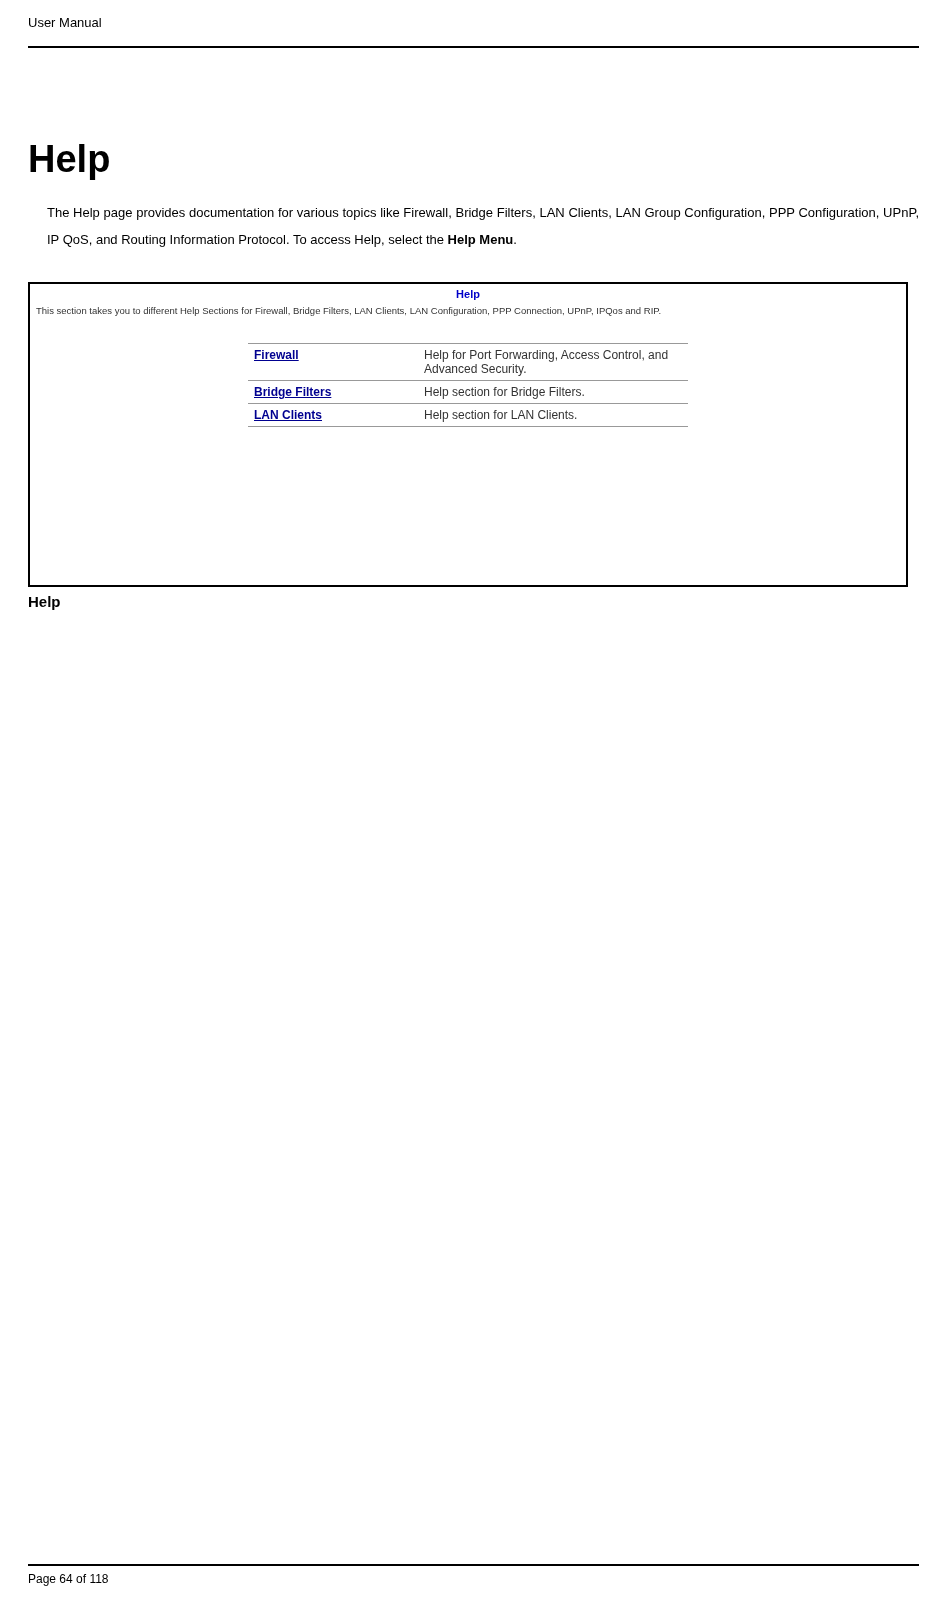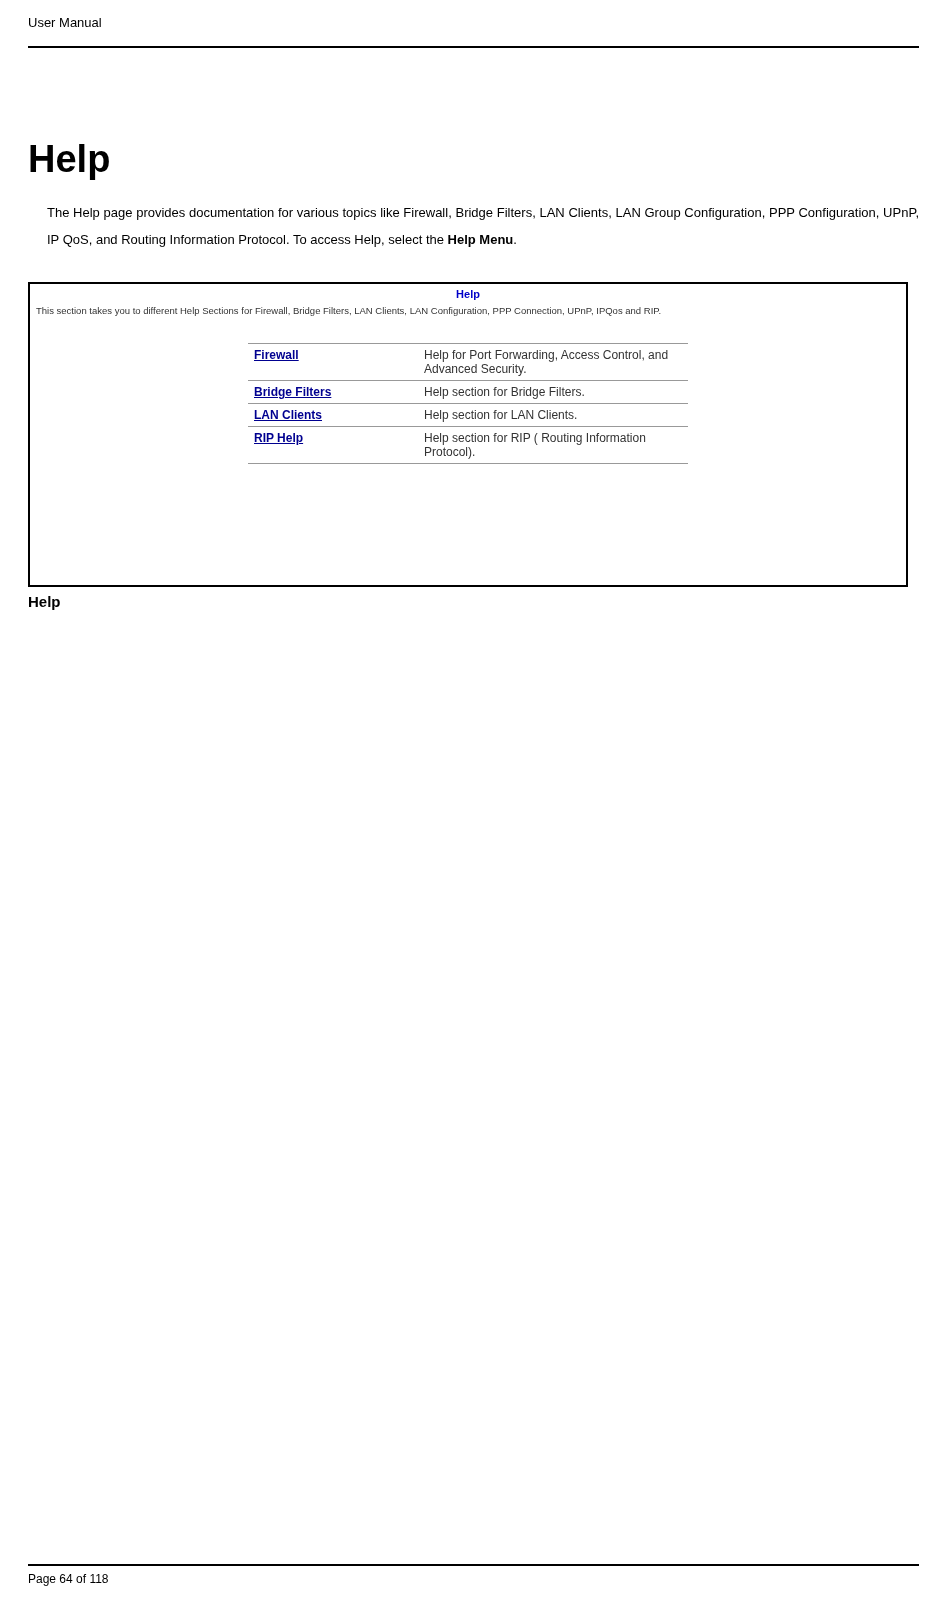--- a/index.html
+++ b/index.html
@@ -124,24 +124,20 @@
       <td>Help for Port Forwarding, Access Control, and Advanced Security.</td>
     </tr>
     <tr>
       <td class="link"><span>Bridge Filters</span></td>
       <td>Help section for Bridge Filters.</td>
     </tr>
     <tr>
       <td class="link"><span>LAN Clients</span></td>
       <td>Help section for LAN Clients.</td>
     </tr>
-    <tr>
-      <td class="link"><span>RIP Help</span></td>
-      <td>Help section for RIP ( Routing Information Protocol).</td>
-    </tr>
   </tbody>
     </table>
 </div>
 <div class="fig-caption">Help</div>
 
 <div class="footer">
   <hr class="hr-bot">
   <div class="page-num">Page 64 of 118</div>
 </div>
 

